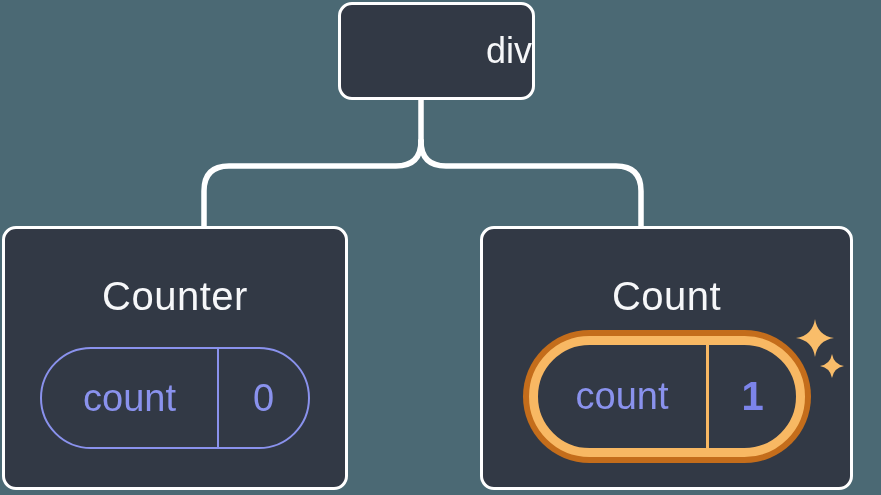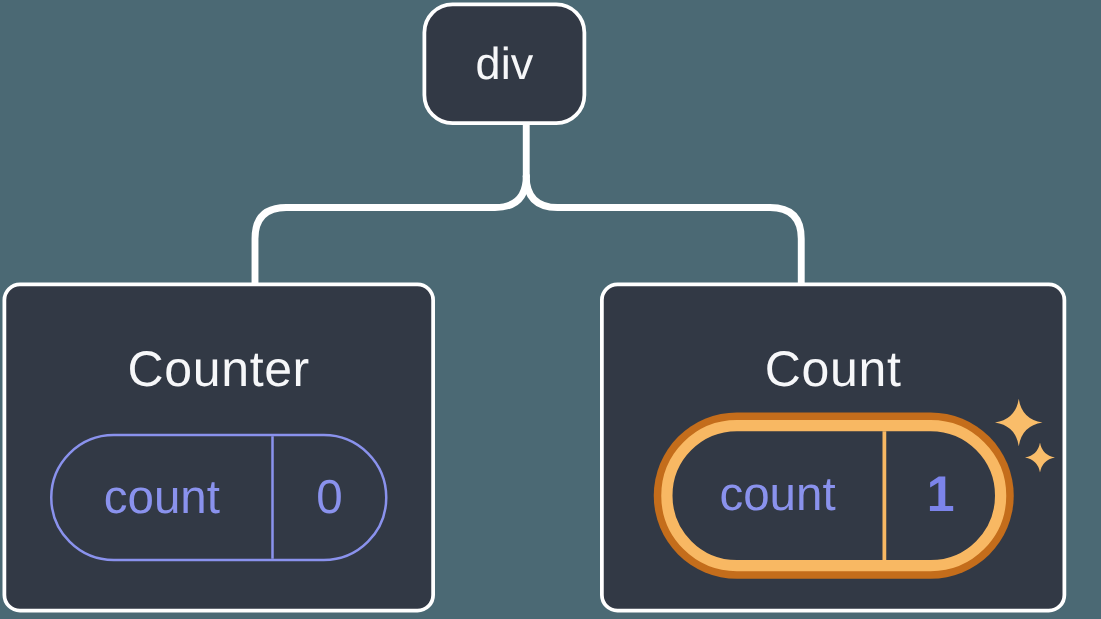--- a/index.html
+++ b/index.html
@@ -21,26 +21,26 @@
   }
   .connector path {
     fill: none;
     stroke: var(--connector, #ffffff);
     stroke-width: 5.5;
     stroke-linecap: round;
   }
   .node-root {
     position: absolute;
     left: 338px; top: 2px;
-    width: 131px; height: 98px;
+    width: 197px; height: 98px;
     box-sizing: border-box;
     background: var(--card-bg, #323945);
     border: 3px solid var(--card-border, #ffffff);
-    border-radius: 24px;
-    display: flex; align-items: center; justify-content: center;
+    border-radius: 14px;
+    display: flex; align-items: center; justify-content: flex-end;
     color: var(--title-text, #f6f7f9);
     font-size: 36px;
     font-weight: 500;
   }
   .card {
     position: absolute;
     top: 226px;
     height: 264px;
     box-sizing: border-box;
     background: var(--card-bg, #323945);

